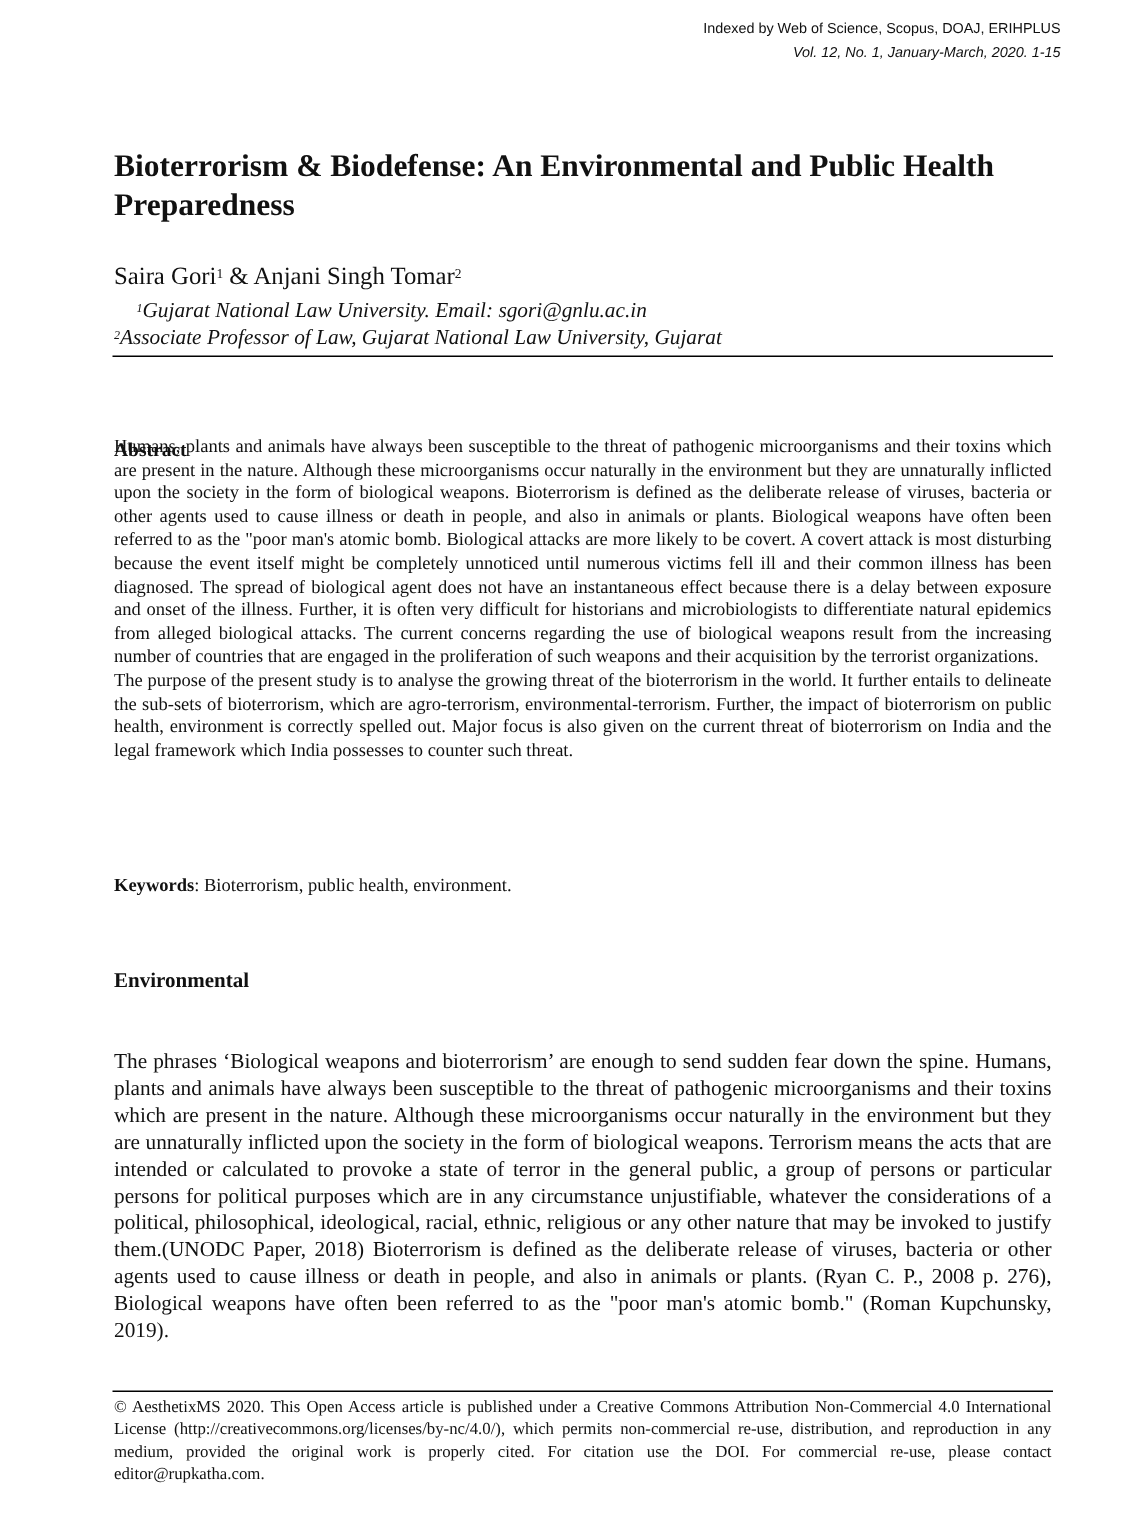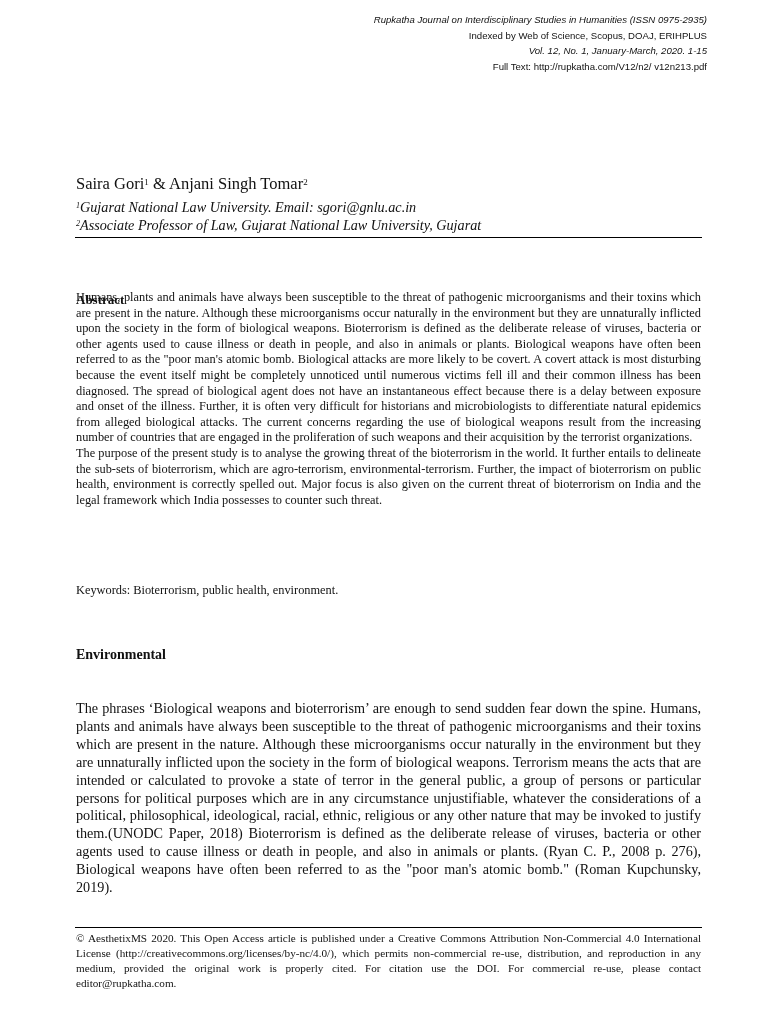--- a/index.html
+++ b/index.html
@@ -67,21 +67,21 @@
       line-height: 18px;
       color: #111;
       white-space: nowrap;
     }
     .affil sup {
       font-size: 8px;
       vertical-align: top;
       position: relative;
       top: -1px;
     }
-    .affil-1 { top: 198px; }
+    .affil-1 { top: 198px; margin-left: 15px; }
     .affil-2 { top: 216px; }
     .rule {
       position: absolute;
       left: 75px;
       width: 627px;
       height: 0;
       border-top: 1.3px solid #000;
     }
     .rule-top { top: 237px; }
     .rule-bottom { top: 927px; }
@@ -112,21 +112,21 @@
       text-align: justify;
     }
     .keywords {
       position: absolute;
       left: 76px;
       top: 583px;
       font-size: 12.35px;
       line-height: 15.6px;
       color: #111;
     }
-    .keywords b { font-weight: normal; }
+    .keywords b { font-weight: bold; }
 
     .intro-body {
       position: absolute;
       left: 76px;
       top: 672px;
       width: 625px;
       font-size: 14.2px;
       line-height: 17.9px;
       text-align: justify;
       color: #111;
@@ -145,26 +145,25 @@
       color: #111;
       font-family: Liberation Serif, serif;
     }
   </style>
 </head>
 <body>
 
 <div class="page">
 
   <div class="journal-header">
-    <div class="italic">Rupkatha Journal on Interdisciplinary Studies in Humanities (ISSN 0975-2935)</div>
     <div>Indexed by Web of Science, Scopus, DOAJ, ERIHPLUS</div>
     <div class="italic">Vol. 12, No. 1, January-March, 2020. 1-15</div>
-    <div>Full Text: http://rupkatha.com/V12/n2/ v12n213.pdf</div>
   </div>
 
+  <div class="title">Bioterrorism &amp; Biodefense: An Environmental and Public Health Preparedness</div>
 
   <div class="authors">
     <span>Saira Gori</span><sup>1</sup><span style="white-space:pre"> &amp; </span><span>Anjani Singh Tomar</span><sup>2</sup>
   </div>
 
   <div class="affil affil-1">
     <sup>1</sup><span>Gujarat National Law University. Email: sgori@gnlu.ac.in</span>
   </div>
   <div class="affil affil-2">
     <sup>2</sup><span>Associate Professor of Law, Gujarat National Law University, Gujarat</span>

